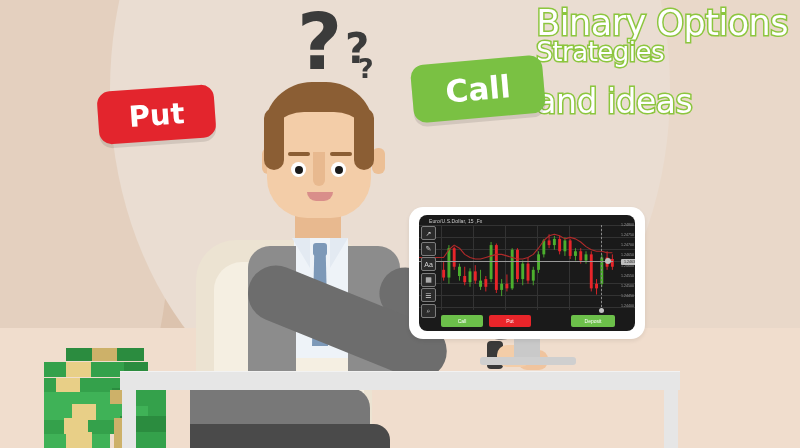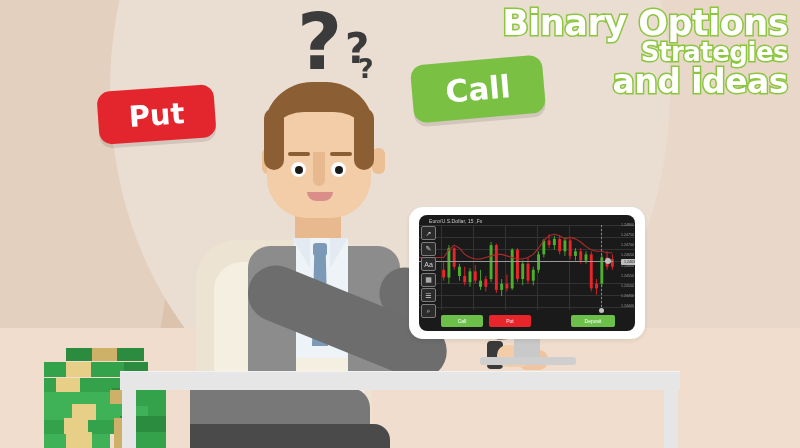--- a/index.html
+++ b/index.html
@@ -34,34 +34,34 @@
     border-radius:50%; background:#eaddd2;
   }
   .bg-floor {
     position:absolute; left:0; bottom:0; width:800px; height:120px;
     background:#f0ddcd;
   }
 
   
   .headline {
     position:absolute; right:12px; top:6px;
-    text-align:right; line-height:0.98;
-    font-weight:bold; letter-spacing:-0.5px;
+    line-height:0.98;
+    font-weight:normal; letter-spacing:-0.5px;
   }
   .headline div {
     color:#ffffff;
     -webkit-text-stroke:3px #8cc63e;
     paint-order:stroke fill;
     text-shadow:
       0 0 0 #8cc63e;
     font-family:"DejaVu Sans", sans-serif;
   }
   .hl1 { font-size:35px; }
   .hl2 { font-size:26px; }
-  .hl3 { font-size:33px; }
+  .hl3 { font-size:33px;margin-top:20px; }
 
   
   .badge {
     position:absolute; border-radius:13px;
     display:flex; align-items:center; justify-content:center;
     color:#fff; font-weight:bold; font-family:"DejaVu Sans", sans-serif;
   }
   .badge-put {
     left:98px; top:88px; width:117px; height:53px;
     background:#e3252d; font-size:29px;

